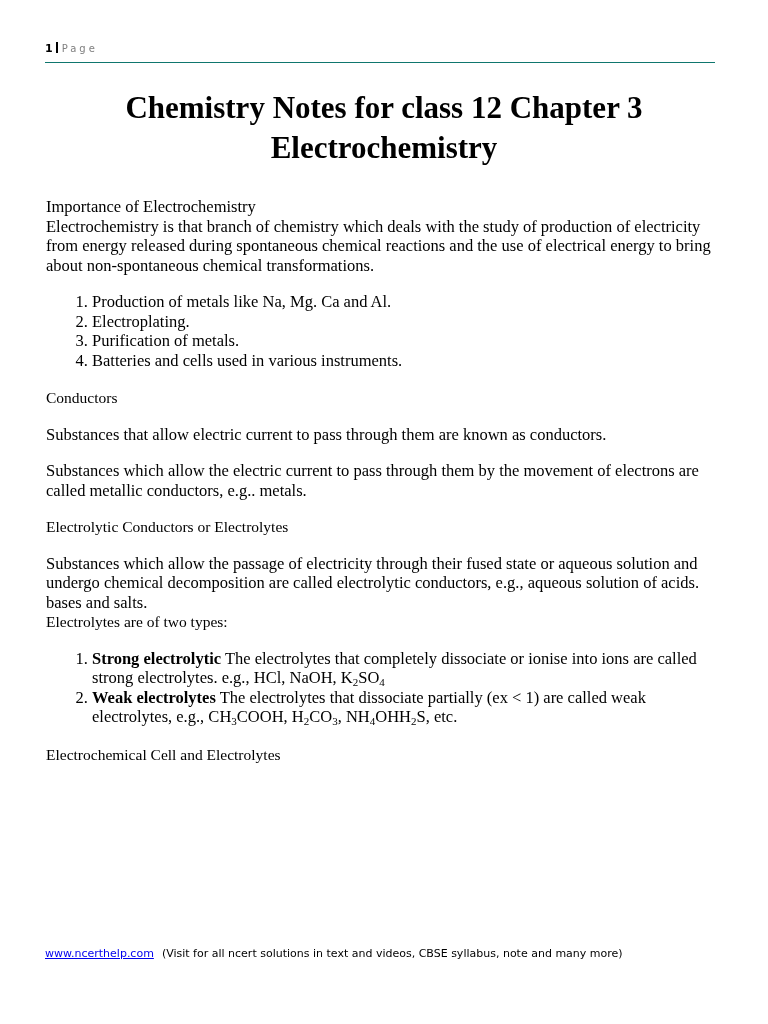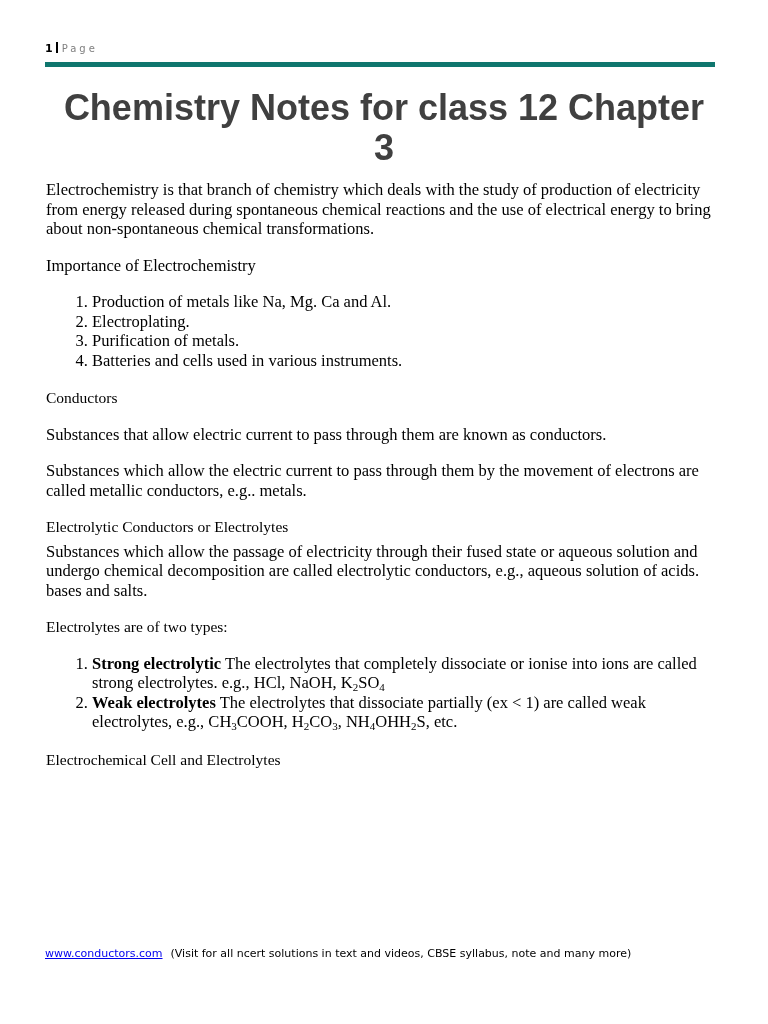--- a/index.html
+++ b/index.html
@@ -1,26 +1,26 @@
 <!DOCTYPE html>
 <html><head>
 <meta charset="utf-8">
 <style>
   html, body { margin: 0; padding: 0; background: #ffffff; }
   body { width: 768px; height: 1024px; position: relative; overflow: hidden; }
   .page { position: absolute; left: 0; top: 0; width: 768px; height: 1024px; background: #fff; }
 
   .header { position: absolute; left: 45px; top: 42px; width: 670px; height: 20px;
-            border-bottom: 5px solid #0f766e; font-family: "DejaVu Sans", sans-serif; font-size: 11px; }
+            border-bottom: 1px solid #0f766e; font-family: "DejaVu Sans", sans-serif; font-size: 11px; }
   .header .num { font-weight: bold; color: #000; }
   .header .bar { display: inline-block; width: 2px; height: 11px; background: #000; margin: 0 4px 0 3px; vertical-align: -1px; }
   .header .pg { color: #7f7f7f; letter-spacing: 3px; font-size: 10px; }
 
   .title { position: absolute; left: 60px; top: 88px; width: 648px; text-align: center;
-           font-family: Liberation Sans, sans-serif; font-weight: bold; font-size: 36px; line-height: 40px; color: #404040; }
+           font-family: Liberation Serif, serif; font-weight: bold; font-size: 31px; line-height: 40px; color: #000000; }
 
   .body { position: absolute; left: 46px; top: 180px; width: 680px;
           font-family: "Liberation Serif", serif; font-size: 16.5px; color: #000; line-height: 19.5px; }
   .body p { margin: 0; }
   .h { font-weight: normal; font-size: 15.5px; }
   ol { margin: 0; padding-left: 46px; }
   ol li { padding-left: 0; }
   sub { font-size: 11px; vertical-align: -3px; line-height: 0; }
 
   .footer { position: absolute; left: 45px; top: 947px; font-family: "DejaVu Sans", sans-serif;
@@ -31,46 +31,47 @@
 <body>
 
 <div class="page">
 
   <div class="header">
     <span class="num">1</span><span class="bar"></span><span class="pg">Page</span>
   </div>
 
   <div class="title">
     <div>Chemistry Notes for class 12 Chapter 3</div>
+    <div>Electrochemistry</div>
   </div>
 
   <div class="body">
+    <p style="margin-top:17px">Importance of Electrochemistry</p>
+
     <p>Electrochemistry is that branch of chemistry which deals with the study of production of electricity from energy released during spontaneous chemical reactions and the use of electrical energy to bring about non-spontaneous chemical transformations.</p>
-
-    <p style="margin-top:17px">Importance of Electrochemistry</p>
     <ol style="margin-top:17px">
       <li>Production of metals like Na, Mg. Ca and Al.</li>
       <li>Electroplating.</li>
       <li>Purification of metals.</li>
       <li>Batteries and cells used in various instruments.</li>
     </ol>
 
     <p class="h" style="margin-top:18px">Conductors</p>
     <p style="margin-top:17px">Substances that allow electric current to pass through them are known as conductors.</p>
 
     <p style="margin-top:17px">Substances which allow the electric current to pass through them by the movement of electrons are called metallic conductors, e.g.. metals.</p>
 
     <p class="h" style="margin-top:17px">Electrolytic Conductors or Electrolytes</p>
-    <p style="margin-top:5px">Substances which allow the passage of electricity through their fused state or aqueous solution and undergo chemical decomposition are called electrolytic conductors, e.g., aqueous solution of acids. bases and salts.</p>
+    <p style="margin-top:17px">Substances which allow the passage of electricity through their fused state or aqueous solution and undergo chemical decomposition are called electrolytic conductors, e.g., aqueous solution of acids. bases and salts.</p>
 
-    <p class="h" style="margin-top:17px">Electrolytes are of two types:</p>
+    <p class="h" style="">Electrolytes are of two types:</p>
     <ol style="margin-top:17px">
       <li><b>Strong electrolytic</b> <span>The electrolytes that completely dissociate or ionise into ions are called strong electrolytes. e.g., HCl, NaOH, K</span><sub>2</sub><span>SO</span><sub>4</sub></li>
       <li><b>Weak electrolytes</b> <span>The electrolytes that dissociate partially (ex &lt; 1) are called weak electrolytes, e.g., CH</span><sub>3</sub><span>COOH, H</span><sub>2</sub><span>CO</span><sub>3</sub><span>, NH</span><sub>4</sub><span>OHH</span><sub>2</sub><span>S, etc.</span></li>
     </ol>
 
     <p class="h" style="margin-top:18px">Electrochemical Cell and Electrolytes</p>
   </div>
 
   <div class="footer">
-    <a>www.conductors.com</a><span>(Visit for all ncert solutions in text and videos, CBSE syllabus, note and many more)</span>
+    <a>www.ncerthelp.com</a><span>(Visit for all ncert solutions in text and videos, CBSE syllabus, note and many more)</span>
   </div>
 </div>
 
 </body></html>

